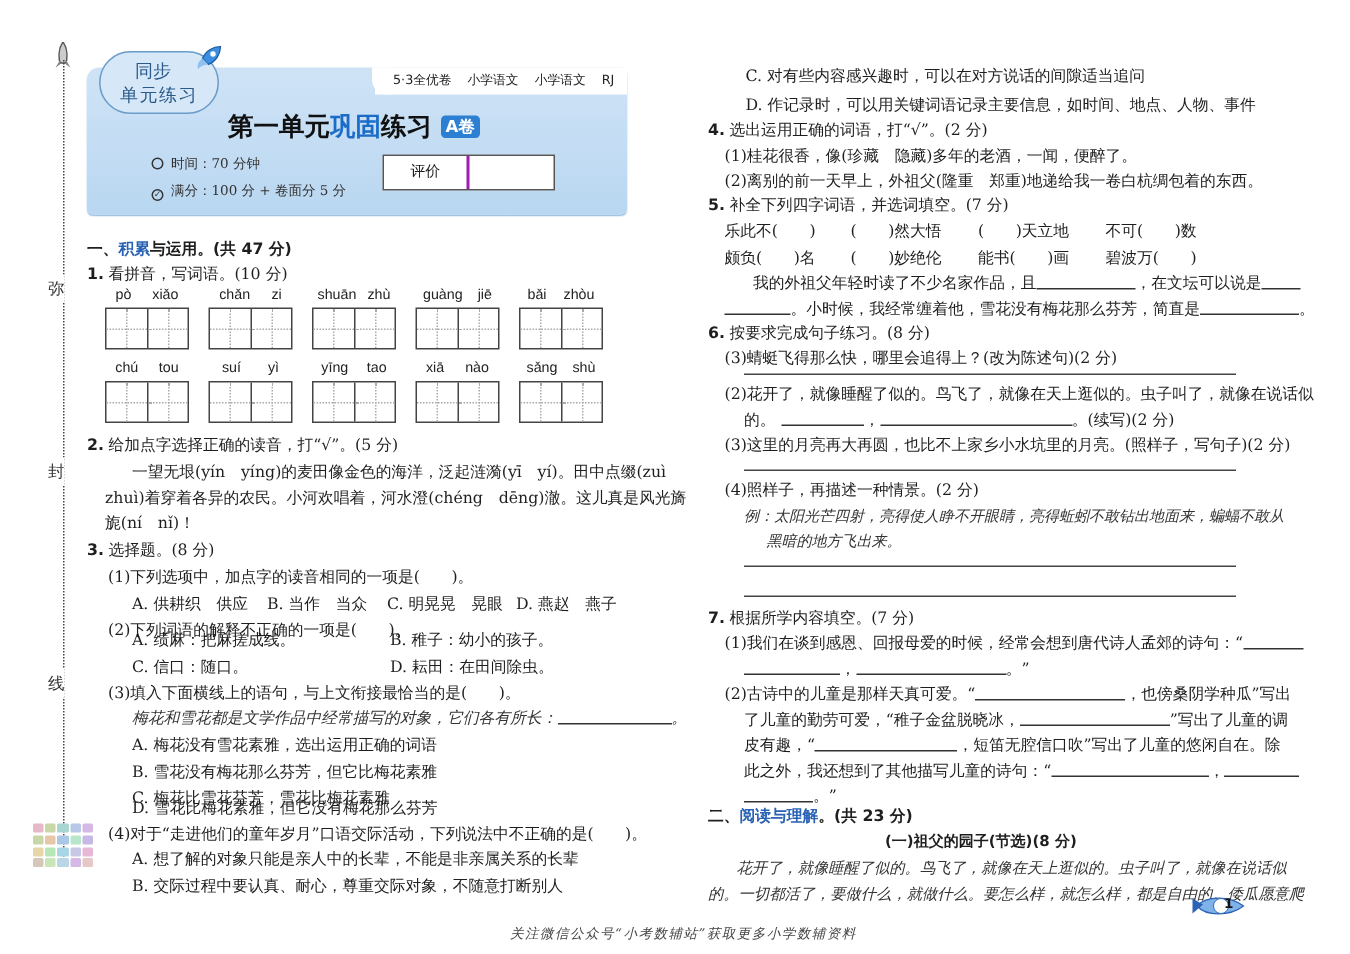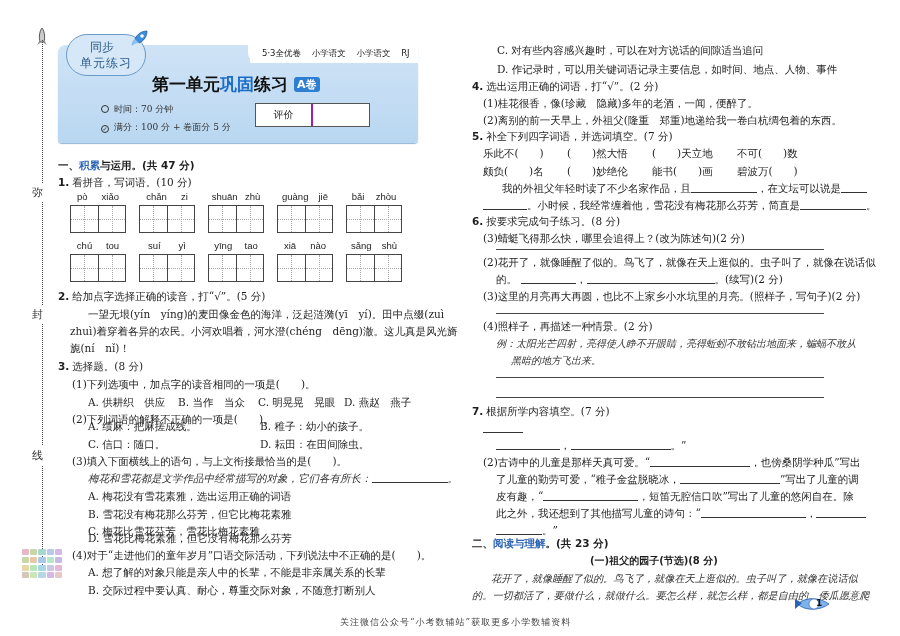--- a/index.html
+++ b/index.html
@@ -42,21 +42,21 @@
 
   
   .py-group { position: absolute; width: 56px; }
   .py-label { font-family: "Liberation Sans", sans-serif; font-size: 9.5px; display: flex; justify-content: space-around; height: 14px; color: #222; }
   .grid2 { display: flex; border: 1.2px solid #444; height: 28px; width: 56px; }
   .cell { flex: 1; position: relative; border-right: 1px solid #444; }
   .cell:last-child { border-right: none; }
   .cell::before { content: ""; position: absolute; left: 50%; top: 0; bottom: 0; border-left: 1px dotted #aaa; }
   .cell::after { content: ""; position: absolute; top: 50%; left: 0; right: 0; border-top: 1px dotted #aaa; }
 
-  .footer { position: absolute; left: 340px; top: 616px; font-size: 9px; color: #444; white-space: nowrap; letter-spacing: 1px; }
+  .footer { position: absolute; left: 340px; top: 616px; font-size: 9px; color: #444; font-style: italic; white-space: nowrap; letter-spacing: 1px; }
   .page-rocket { position: absolute; left: 794px; top: 596px; width: 36px; height: 16px; }
 </style>
 </head>
 <body>
 
 <svg class="rocket-top" viewBox="0 0 12 20">
   <path d="M6 0 C9 4 9 10 8 14 L4 14 C3 10 3 4 6 0 Z" fill="#ccc" stroke="#555" stroke-width="1"></path>
   <path d="M4 12 L1 17 L4 15 Z M8 12 L11 17 L8 15 Z" fill="#888"></path>
 </svg>
 <div class="bind-line"></div>
@@ -299,21 +299,21 @@
 <div class="t" style="left:483px; top:320px">(4)照样子，再描述一种情景。(2 分)</div>
 <div class="t italic" style="left:496px; top:337px; font-size:10px">例：太阳光芒四射，亮得使人睁不开眼睛，亮得蚯蚓不敢钻出地面来，蝙蝠不敢从</div>
 <div class="t italic" style="left:511px; top:354px; font-size:10px">黑暗的地方飞出来。</div>
 <div class="hline" style="left:496px; top:377px; width:328px"></div>
 <div class="hline" style="left:496px; top:397px; width:328px"></div>
 
 <div class="t" style="left:472px; top:405px">
   <span class="qn">7.</span><span>根据所学内容填空。(7 分)</span>
 </div>
 <div class="t" style="left:483px; top:422px">
-  <span class="blank" style="width:40px"></span>
+  <span>(1)我们在谈到感恩、回报母爱的时候，经常会想到唐代诗人孟郊的诗句：“</span><span class="blank" style="width:40px"></span>
 </div>
 <div class="t" style="left:496px; top:439px">
   <span class="blank" style="width:64px"></span><span>，</span><span class="blank" style="width:100px"></span><span>。”</span>
 </div>
 <div class="t" style="left:483px; top:456px">
   <span>(2)古诗中的儿童是那样天真可爱。“</span><span class="blank" style="width:100px"></span><span>，也傍桑阴学种瓜”写出</span>
 </div>
 <div class="t" style="left:496px; top:473px">
   <span>了儿童的勤劳可爱，“稚子金盆脱晓冰，</span><span class="blank" style="width:100px"></span><span>”写出了儿童的调</span>
 </div>

